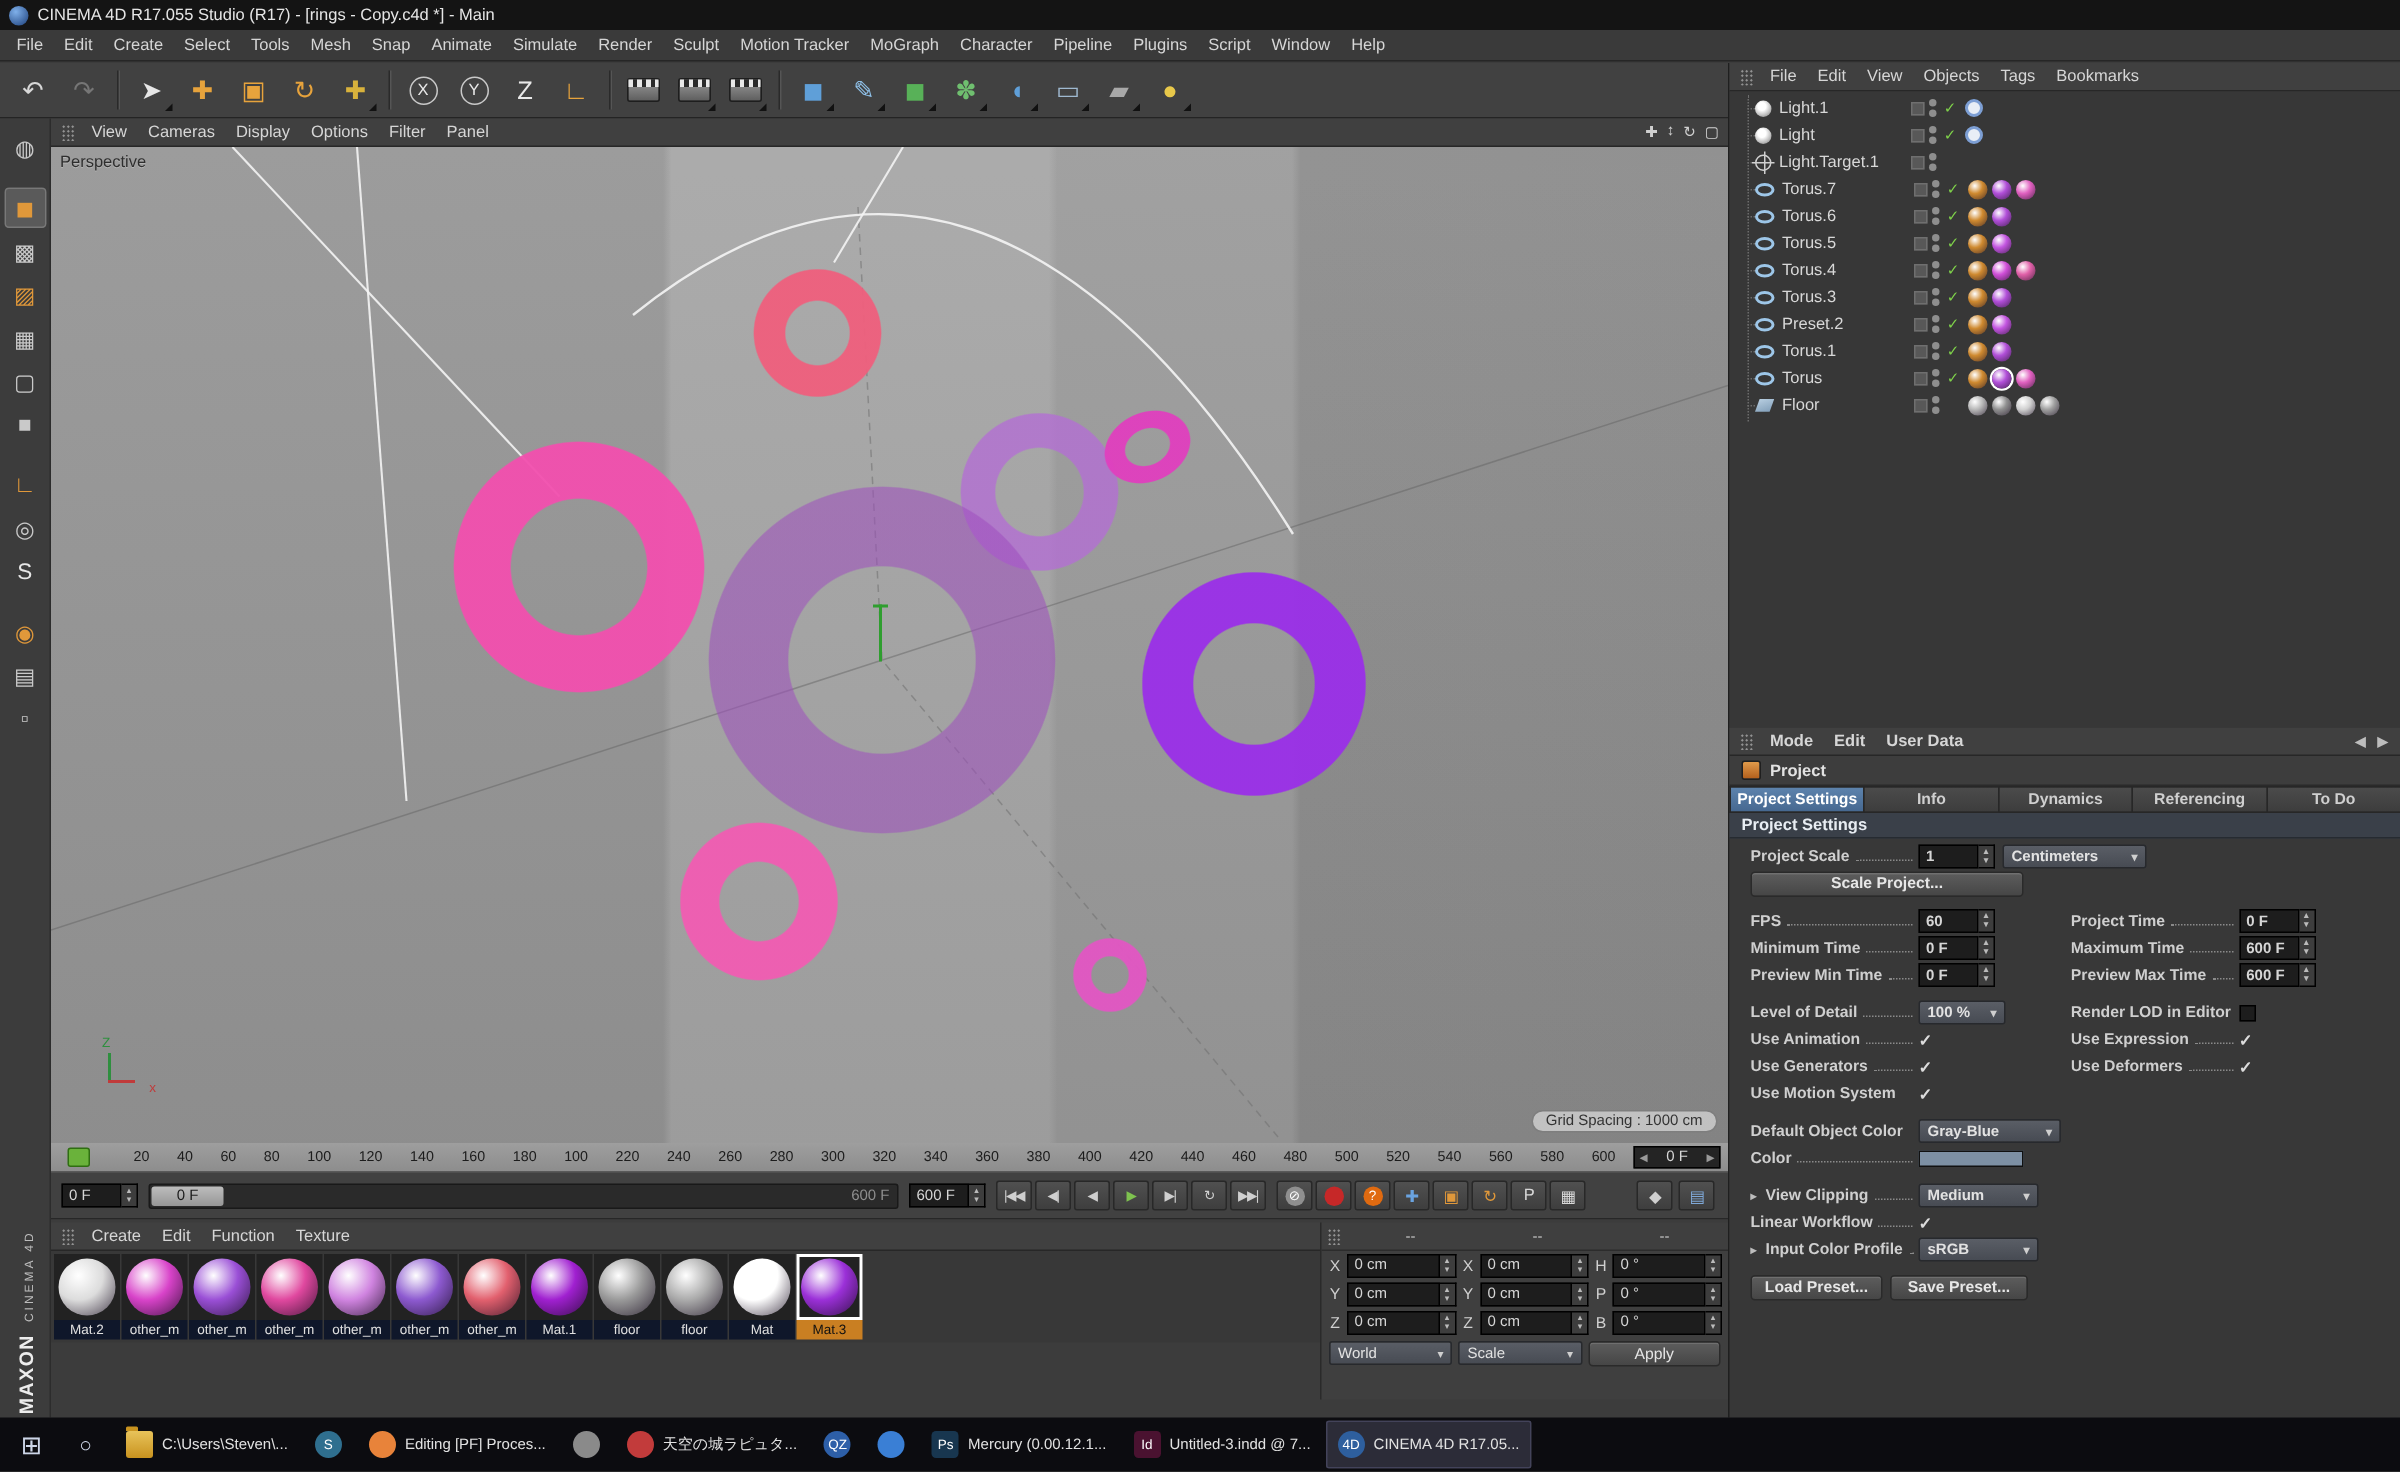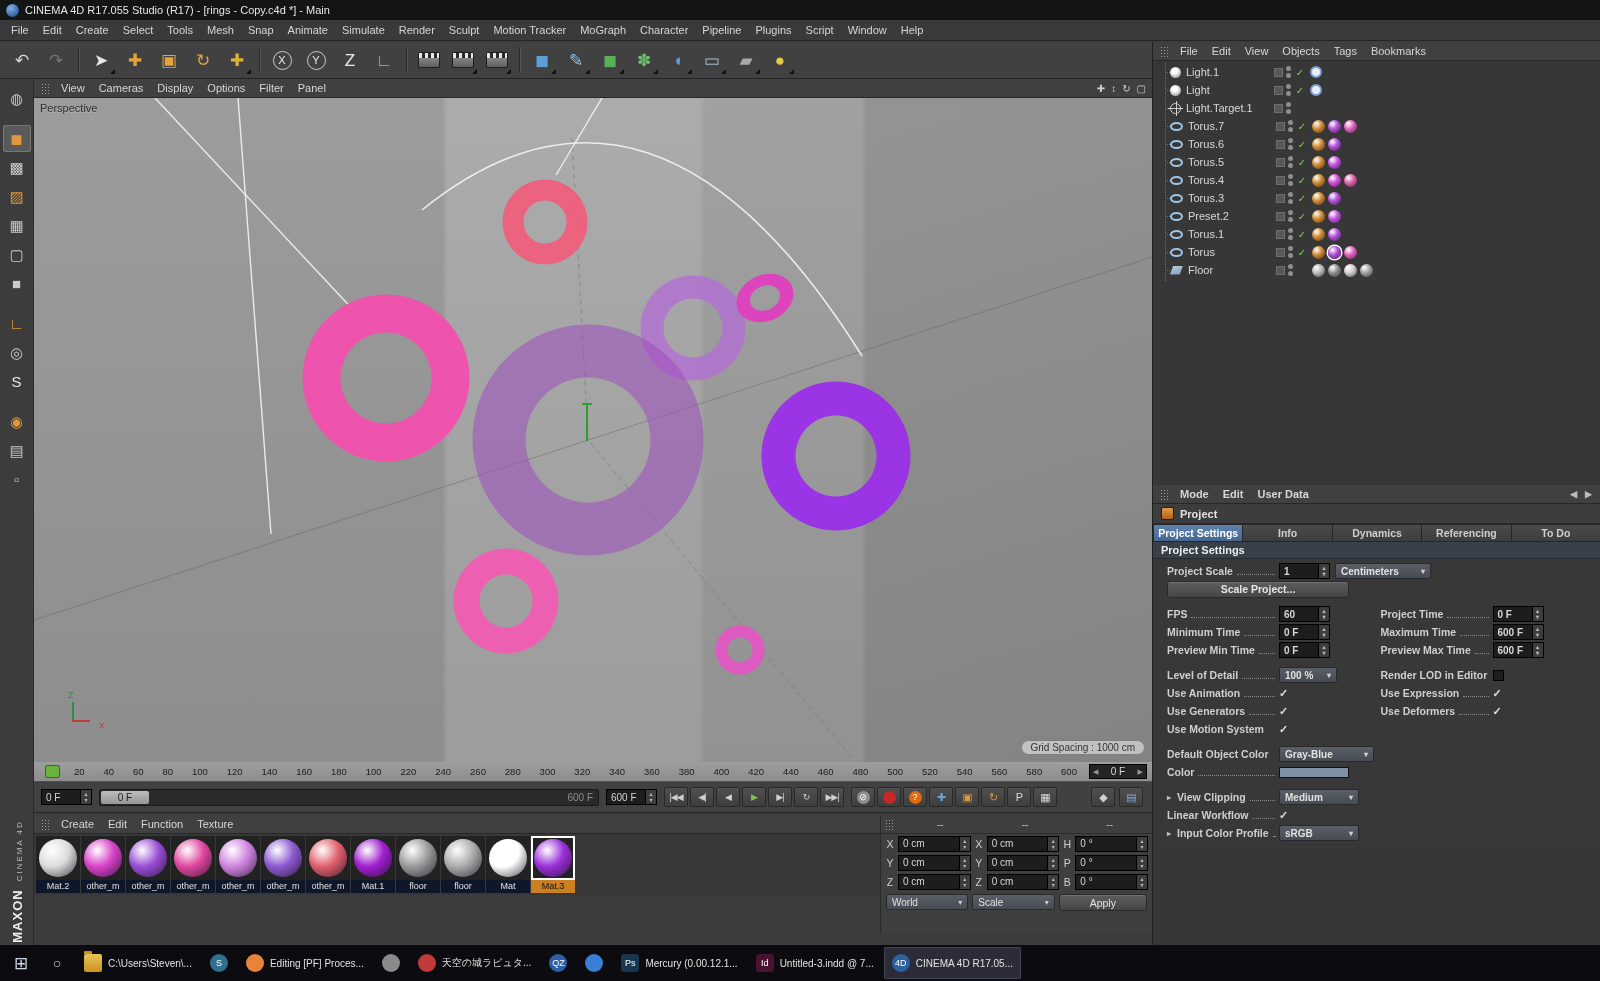--- a/index.html
+++ b/index.html
@@ -47,21 +47,21 @@
   .origin-axis::before{content:"";position:absolute;left:-4px;top:0;width:10px;height:2px;background:#2f9e2f;}
   .gizmo{position:absolute;left:24px;top:596px;width:46px;height:36px;}
   .gz-z{position:absolute;left:14px;bottom:8px;width:2px;height:20px;background:#2f8f3f;}
   .gz-x{position:absolute;left:14px;bottom:8px;width:18px;height:2px;background:#c03a3a;}
   .gz-zl{position:absolute;left:10px;top:-4px;color:#2f8f3f;font-size:9px;}
   .gz-xl{position:absolute;right:0;bottom:0px;color:#c03a3a;font-size:9px;}
 
   
   .ruler{position:relative;height:20px;background:linear-gradient(#9e9e9e,#8d8d8d);border-bottom:1px solid #4f4f4f;display:flex;align-items:center;}
   .green-marker{position:absolute;left:11px;top:3px;width:15px;height:13px;background:#6ab23b;border:1px solid #2f6e12;border-radius:2px;}
-  .ticks{flex:1;display:flex;justify-content:space-between;padding:0 12px 0 40px;align-items:center;}
+  .ticks{flex:1;display:flex;justify-content:space-between;padding:0 12px 0 40px;align-items:center;margin-left:15px;}
   .tick{font-size:9.5px;color:#1c1c1c;position:relative;}
   .frame-box{width:58px;height:15px;margin-right:5px;background:#242424;border:1px solid #000;color:#d8d8d8;font-size:10px;display:flex;align-items:center;justify-content:space-between;padding:0 3px;flex:none;}
   .fb-arrow{font-size:7px;color:#999;}
 
   
   .animbar{height:31px;background:#414141;border-bottom:1px solid #272727;display:flex;align-items:center;gap:7px;padding:0 7px;}
   .ctl.spin{display:flex;height:16px;}
   .spin-val{min-width:40px;background:#1d1d1d;border:1px solid #000;color:#d6d6d6;font-size:10px;display:flex;align-items:center;padding:0 4px;}
   .spin-arrows{width:11px;background:#3d3d3d;border:1px solid #000;border-left:none;display:flex;flex-direction:column;align-items:center;justify-content:center;}
   .sa{font-size:6px;line-height:6px;color:#bbb;}
@@ -1113,20 +1113,26 @@
                 <div>Input Color Profile</div>
                 <div class="lbl-fill"></div>
               </div>
               <div class="ctl select" style="width: 80px;">
                 <div class="sel-val">sRGB</div>
                 <div class="sel-arrow">▾</div>
               </div>
             </div>
           </div>
           <div class="attr-gap"></div>
+          <div class="attr-row">
+            <div class="attr-col">
+              <div class="ctl btn" style="width: 88px;">Load Preset...</div>
+              <div class="ctl btn ctl2" style="width: 92px;">Save Preset...</div>
+            </div>
+          </div>
         </div>
     </div>
   </div>
 
   <div class="maxon">
     <div class="maxon-inner">
       <span class="mx1">MAXON</span>
       <span class="mx2">CINEMA 4D</span>
     </div>
   </div>

